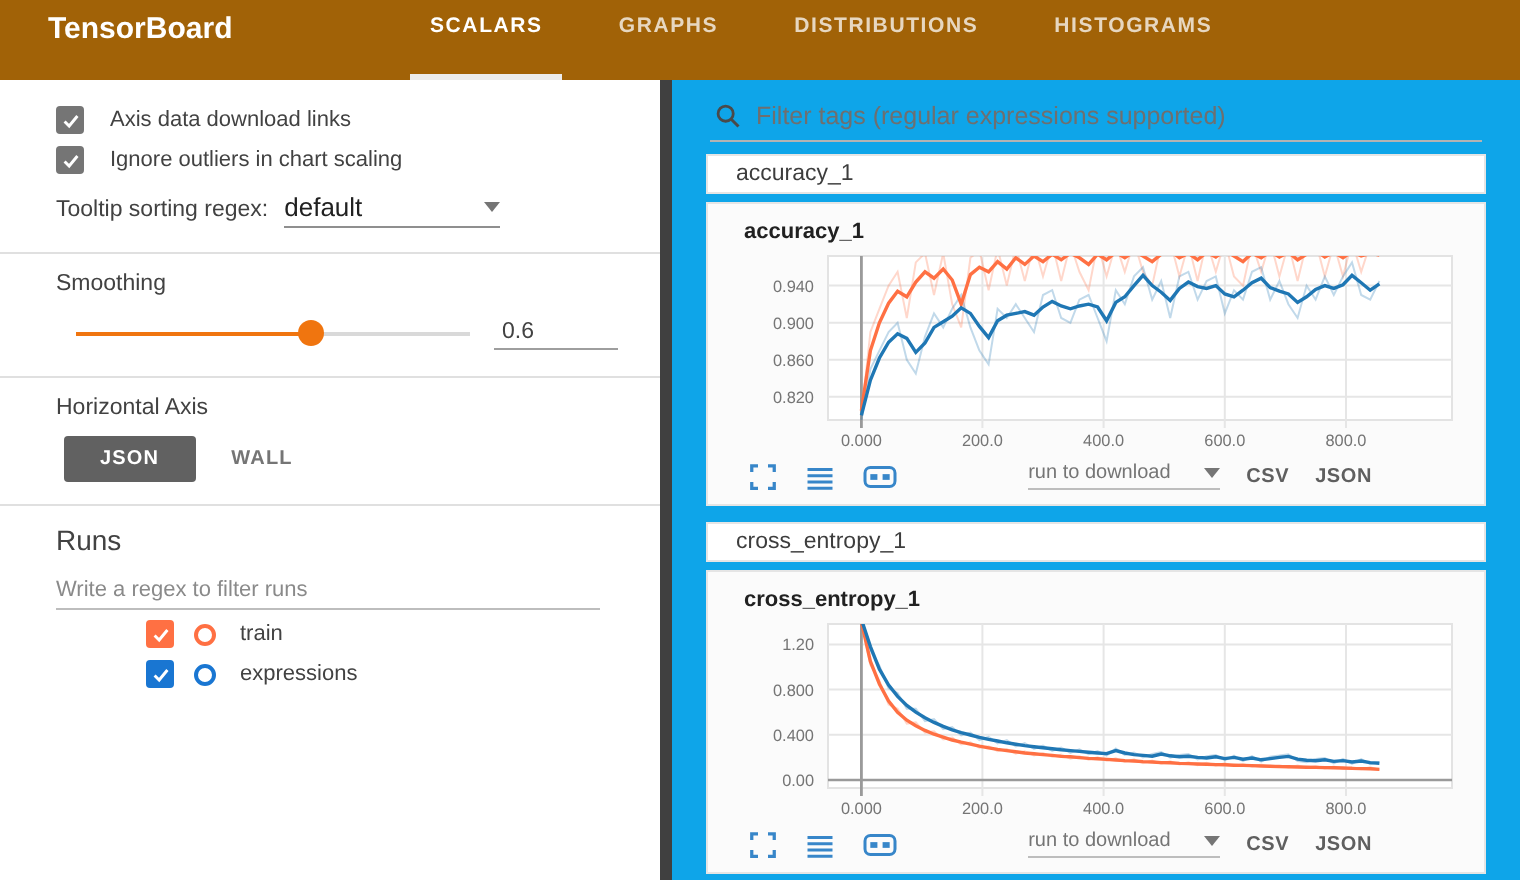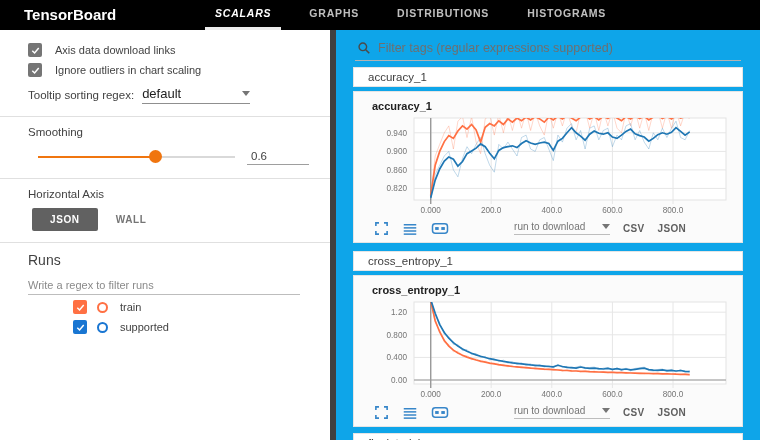--- a/index.html
+++ b/index.html
@@ -1,25 +1,25 @@
 <!DOCTYPE html>
 <html><head>
 <meta charset="utf-8">
 <style>
   * { margin:0; padding:0; box-sizing:border-box; }
   html,body { width:760px; height:440px; overflow:hidden; background:#fff;
     font-family:"Liberation Sans", sans-serif; }
 
   
-  .topbar { height:30px; background:#000000; display:flex; align-items:stretch; }
+  .topbar { height:40px; background:#a16207; display:flex; align-items:stretch; }
   .brand { color:#fff; font-size:15px; font-weight:bold; line-height:30px; margin-left:24px; width:116px; }
   .tabs { display:flex; margin-left:56px; }
   .tab { color:rgba(255,255,255,0.75); font-size:10.5px; font-weight:bold; letter-spacing:0.8px;
     line-height:27px; padding:0 10px; margin:0 9px; border-bottom:3px solid transparent; cursor:pointer; }
-  .tab.active { color:#fff; border-bottom-color:#ececec;font-style:italic; }
+  .tab.active { color:#fff; border-bottom-color:#ececec; }
 
   
   .content { display:flex; height:410px; }
   .sidebar { width:330px; background:#fff; padding-top:10px; }
   .main { flex:1; background:#0ea5e9; border-left:6px solid #404040; padding:0 17px; overflow:hidden; }
 
   
   .side-row { display:flex; align-items:center; padding:3px 0 3px 28px; }
   .cb { width:14px; height:14px; border-radius:2px; background:#757575; display:inline-flex;
     align-items:center; justify-content:center; flex:none; cursor:pointer; }
@@ -153,21 +153,21 @@
       <span class="run-label">train</span>
     </div>
 
     <div class="run-row">
       <span class="cb" style="background: rgb(25, 118, 210);">
         <svg viewBox="0 0 24 24">
             <path d="M5 12.5l5 5 9-11" stroke="#fff" stroke-width="3.2" fill="none"></path>
           </svg>
       </span>
       <span class="run-circle" style="border-color: rgb(25, 118, 210);"></span>
-      <span class="run-label">supported</span>
+      <span class="run-label">expressions</span>
     </div>
   </div>
 
   <div class="main">
 
     <div class="search-row">
       <svg width="14" height="14" viewBox="0 0 24 24">
         <circle cx="10" cy="10" r="6.5" fill="none" stroke="#4a4a4a" stroke-width="2.4"></circle>
         <line x1="15" y1="15" x2="21" y2="21" stroke="#4a4a4a" stroke-width="2.6"></line>
       </svg>

